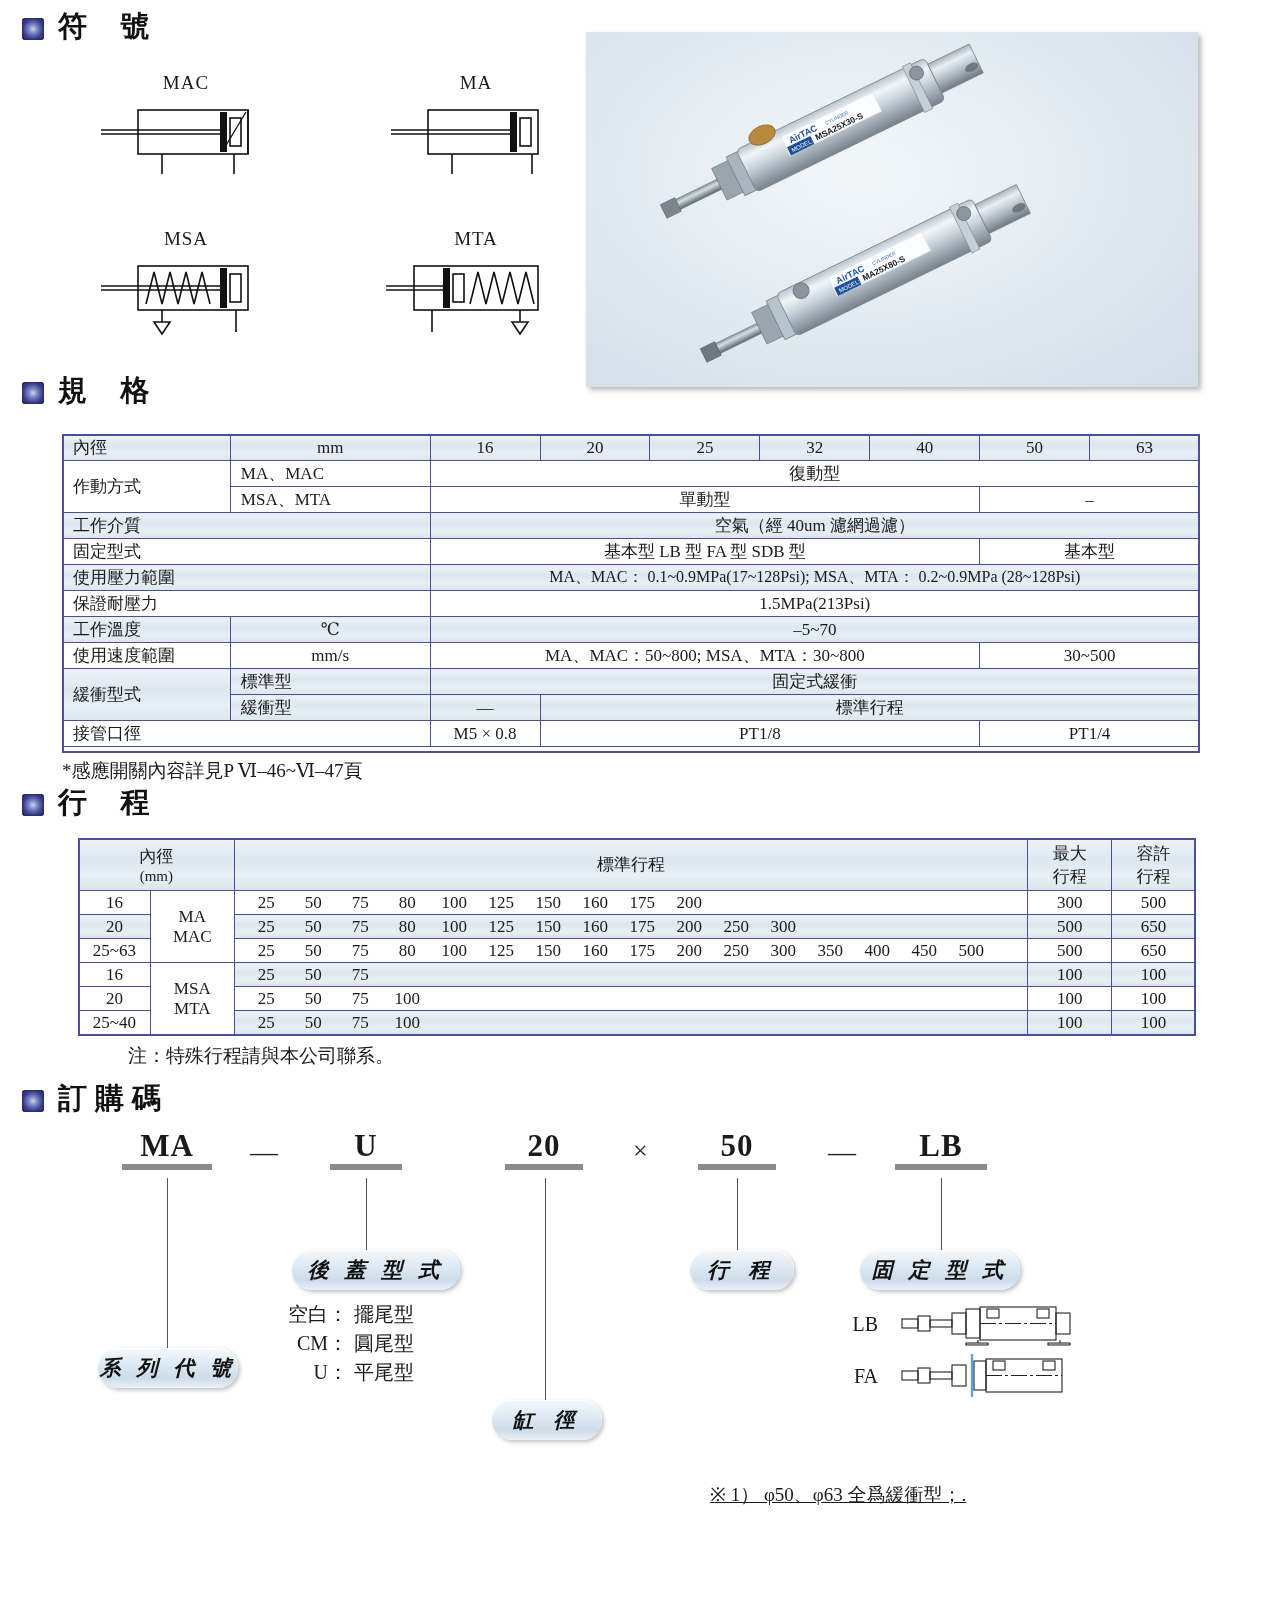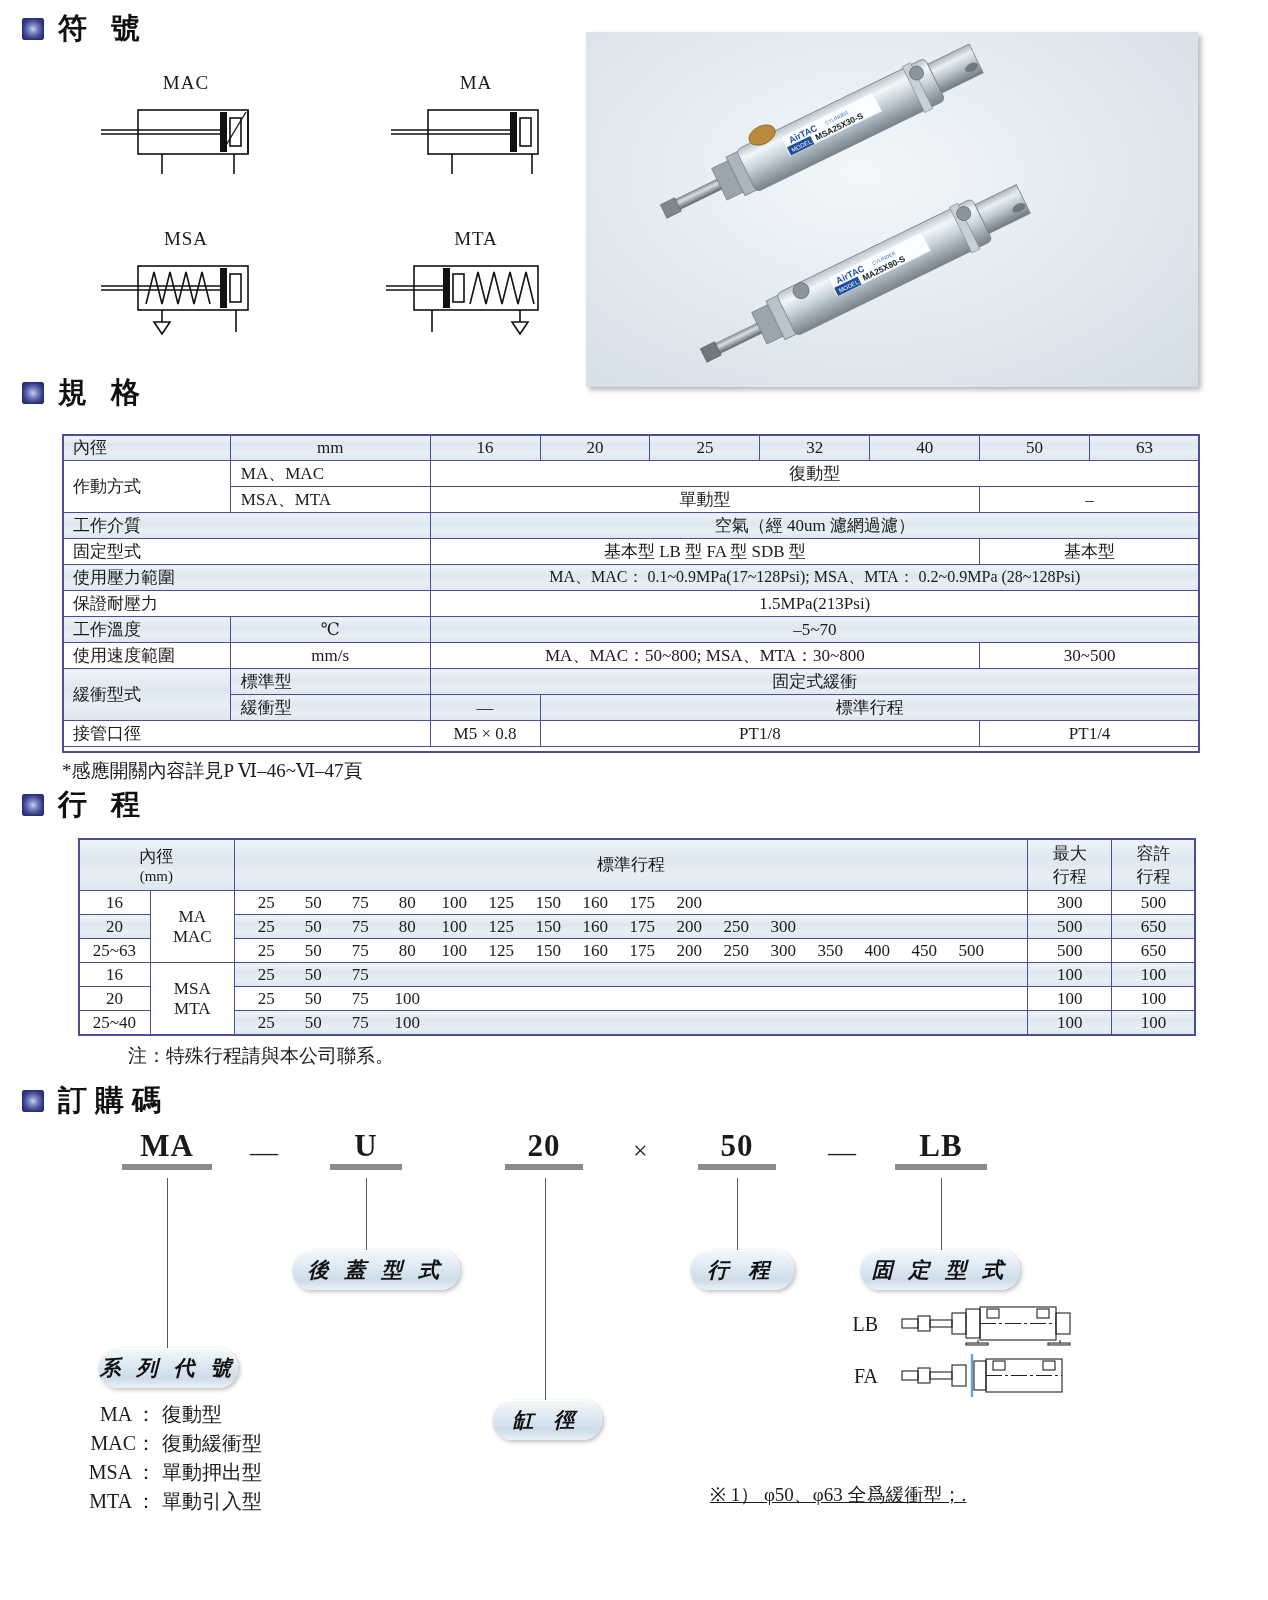--- a/index.html
+++ b/index.html
@@ -23,21 +23,21 @@
   }
   .sec-bullet {
     width: 22px; height: 22px;
     border-radius: 3px;
     background:
       radial-gradient(circle at 50% 50%, #c9d2ee 0%, #7b86c4 28%, #3b3f8c 62%, #23265f 100%);
     box-shadow: inset 0 0 2px #11133a;
     flex: 0 0 auto;
   }
   .sec-title {
-    font-family: Liberation Sans, sans-serif;
+    font-family: Liberation Mono, monospace;
     font-size: 29px;
     font-weight: bold;
     letter-spacing: 8px;
     color: #111;
     line-height: 1;
   }
 
   
   .symbols { position: absolute; left: 96px; top: 72px; width: 470px; }
   .sym-row { display: flex; gap: 110px; }
@@ -474,39 +474,35 @@
   <div class="leader" style="left:545px; top:60px; height:226px;"></div>
   <div class="leader" style="left:737px; top:60px; height:76px;"></div>
   <div class="leader" style="left:941px; top:60px; height:76px;"></div>
 
   <div class="pill" style="left:292px; top:132px; width:168px; height:40px;">後 蓋 型 式</div>
   <div class="pill" style="left:690px; top:132px; width:104px; height:40px; letter-spacing:7px;">行 程</div>
   <div class="pill" style="left:860px; top:132px; width:160px; height:40px;">固 定 型 式</div>
   <div class="pill" style="left:98px; top:230px; width:140px; height:40px;">系 列 代 號</div>
   <div class="pill" style="left:492px; top:282px; width:110px; height:40px; letter-spacing:7px;">缸 徑</div>
 
-
-  <div class="opt-list" style="left:78px; top:282px; width:230px;">
+  <div class="opt-list" style="left:268px; top:182px; width:210px;">
     <div class="row">
-      <div class="k" style="width:78px">MA ：</div>
-      <div class="v">復動型</div>
+      <div class="k" style="width:80px">空白：</div>
+      <div class="v">擺尾型</div>
     </div>
     <div class="row">
-      <div class="k" style="width:78px">MAC：</div>
-      <div class="v">復動緩衝型</div>
+      <div class="k" style="width:80px">CM：</div>
+      <div class="v">圓尾型</div>
     </div>
     <div class="row">
-      <div class="k" style="width:78px">MSA ：</div>
-      <div class="v">單動押出型</div>
-    </div>
-    <div class="row">
-      <div class="k" style="width:78px">MTA ：</div>
-      <div class="v">單動引入型</div>
-    </div>
-  </div>
+      <div class="k" style="width:80px">U：</div>
+      <div class="v">平尾型</div>
+    </div>
+  </div>
+
 
   <div class="mount-list" style="left:810px; top:180px;">
     <div class="mount-row">
       <div class="mount-lab">LB</div>
       <svg width="200" height="46" viewBox="0 0 200 46">
         <g fill="none" stroke="#222" stroke-width="1.1">
           <rect x="8" y="18" width="16" height="9"></rect>
             <rect x="24" y="15" width="12" height="15"></rect>
           <rect x="36" y="19" width="22" height="7"></rect>
             <rect x="58" y="12" width="14" height="21"></rect>

